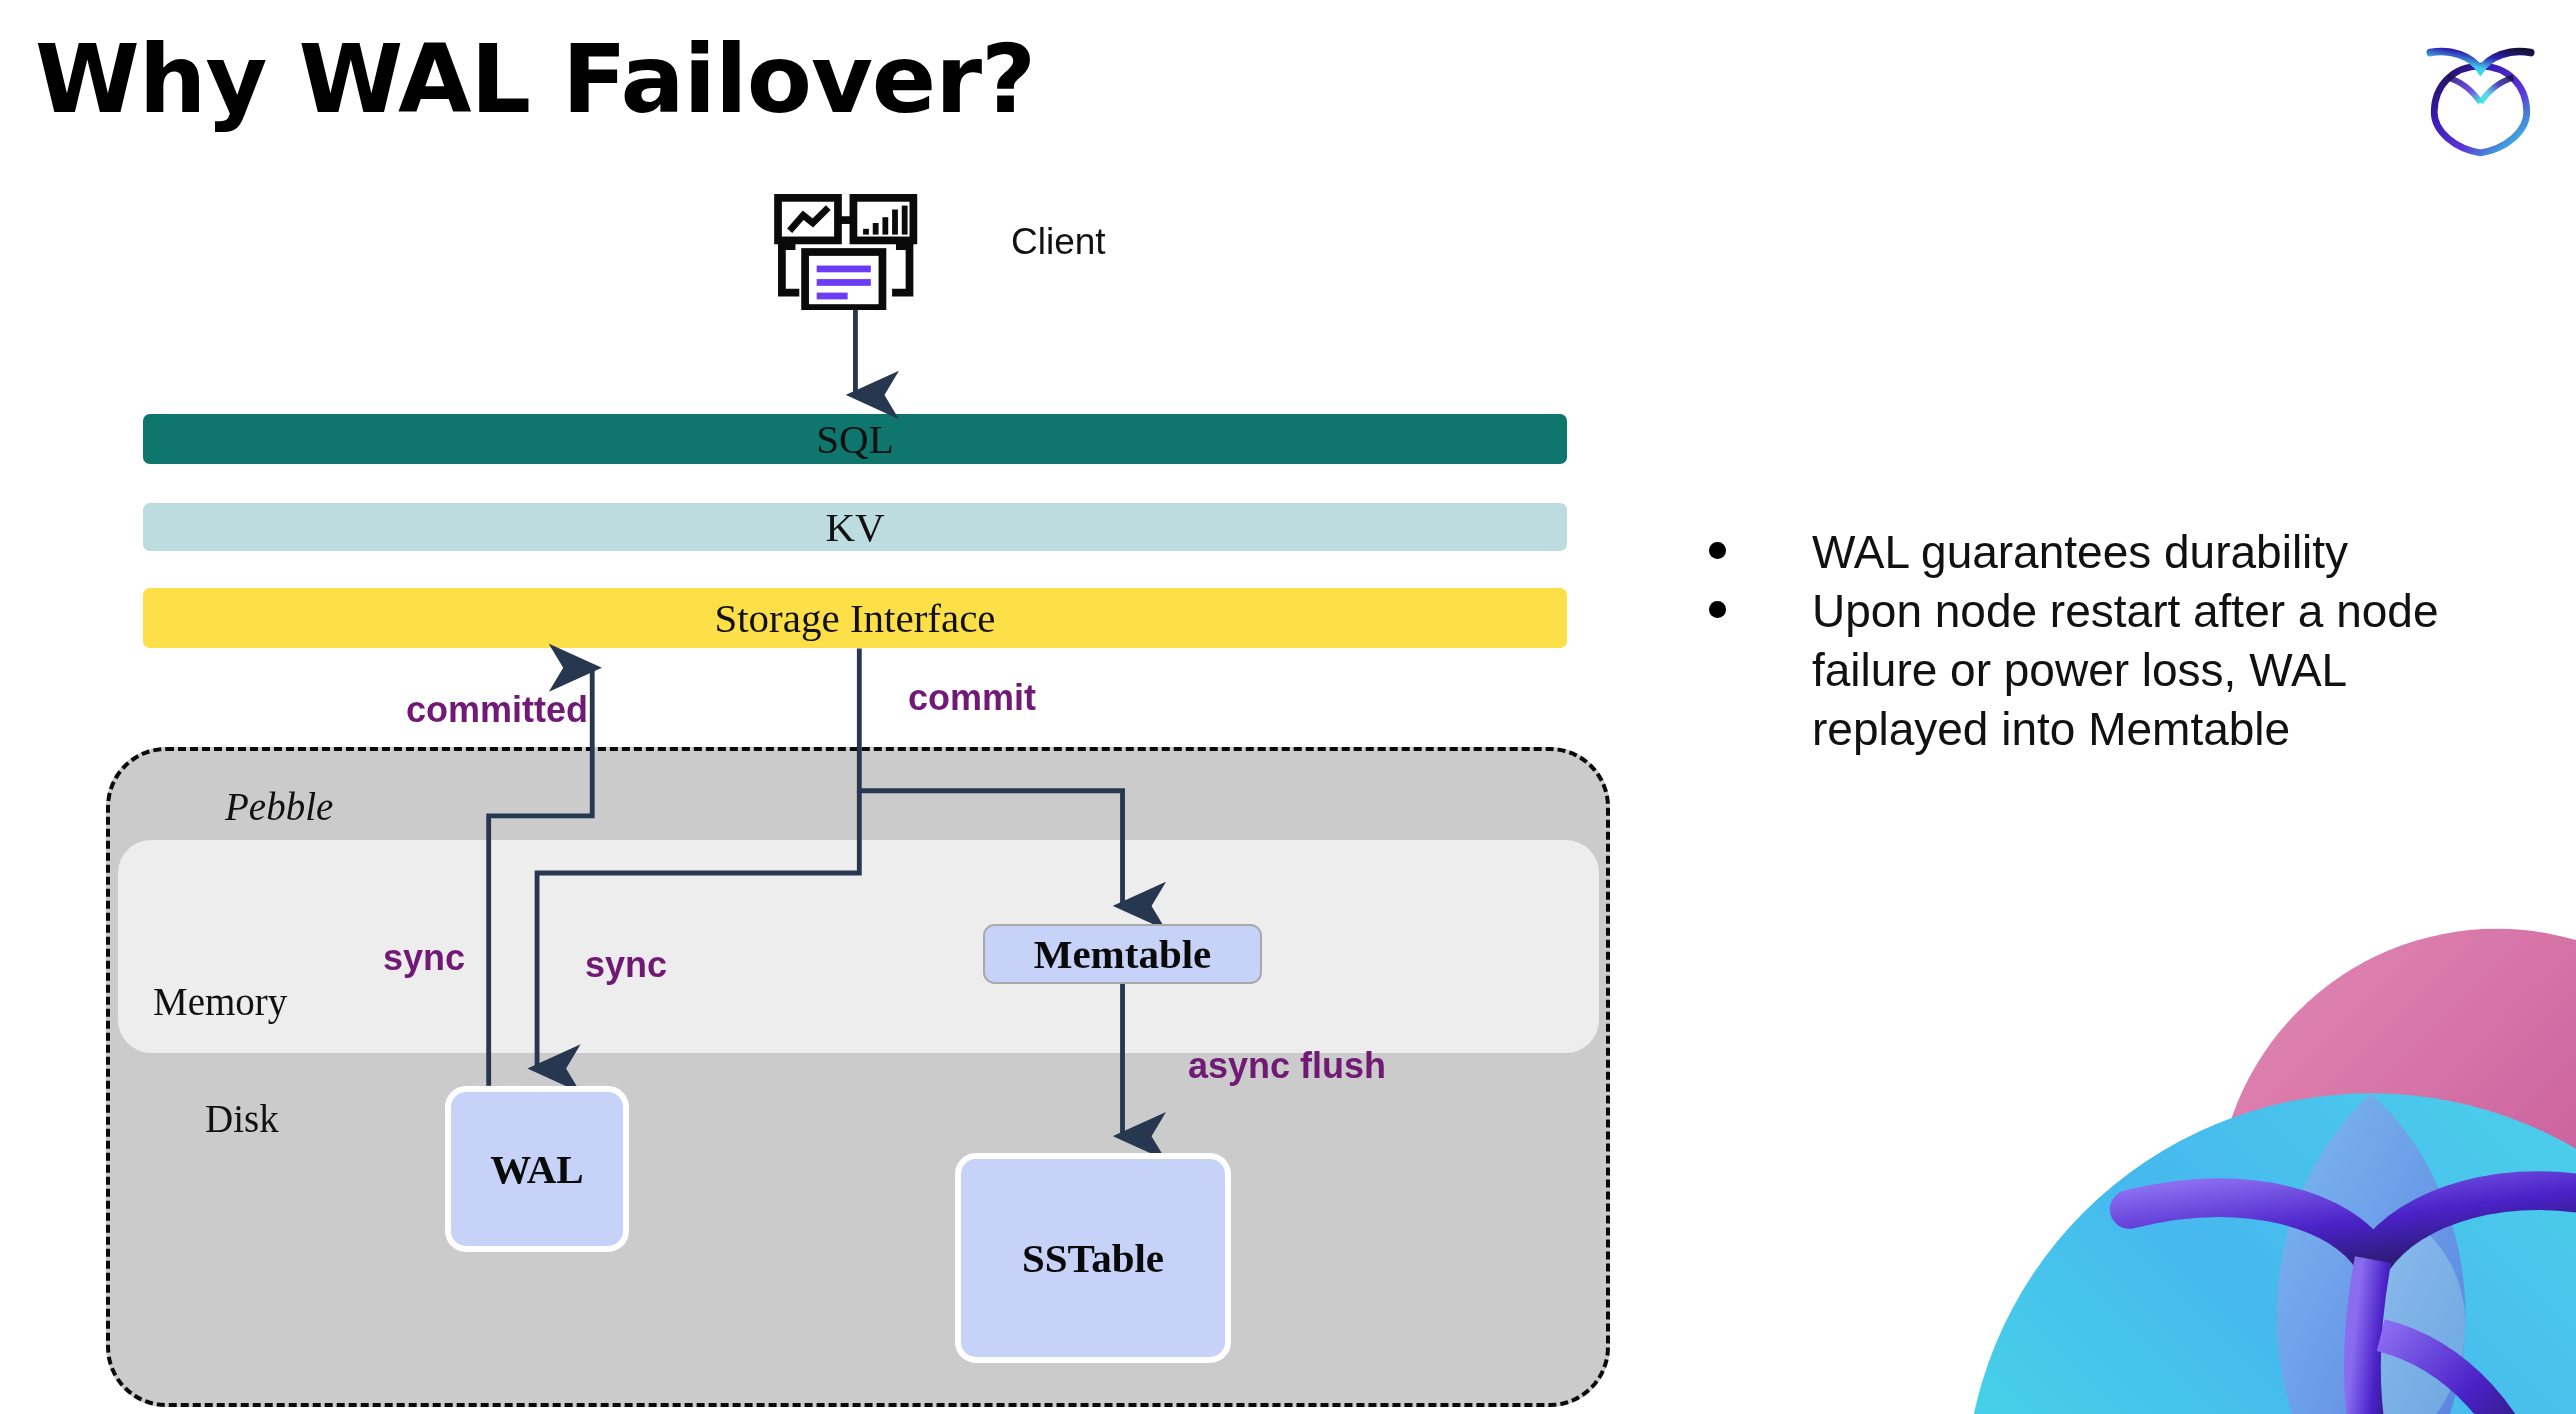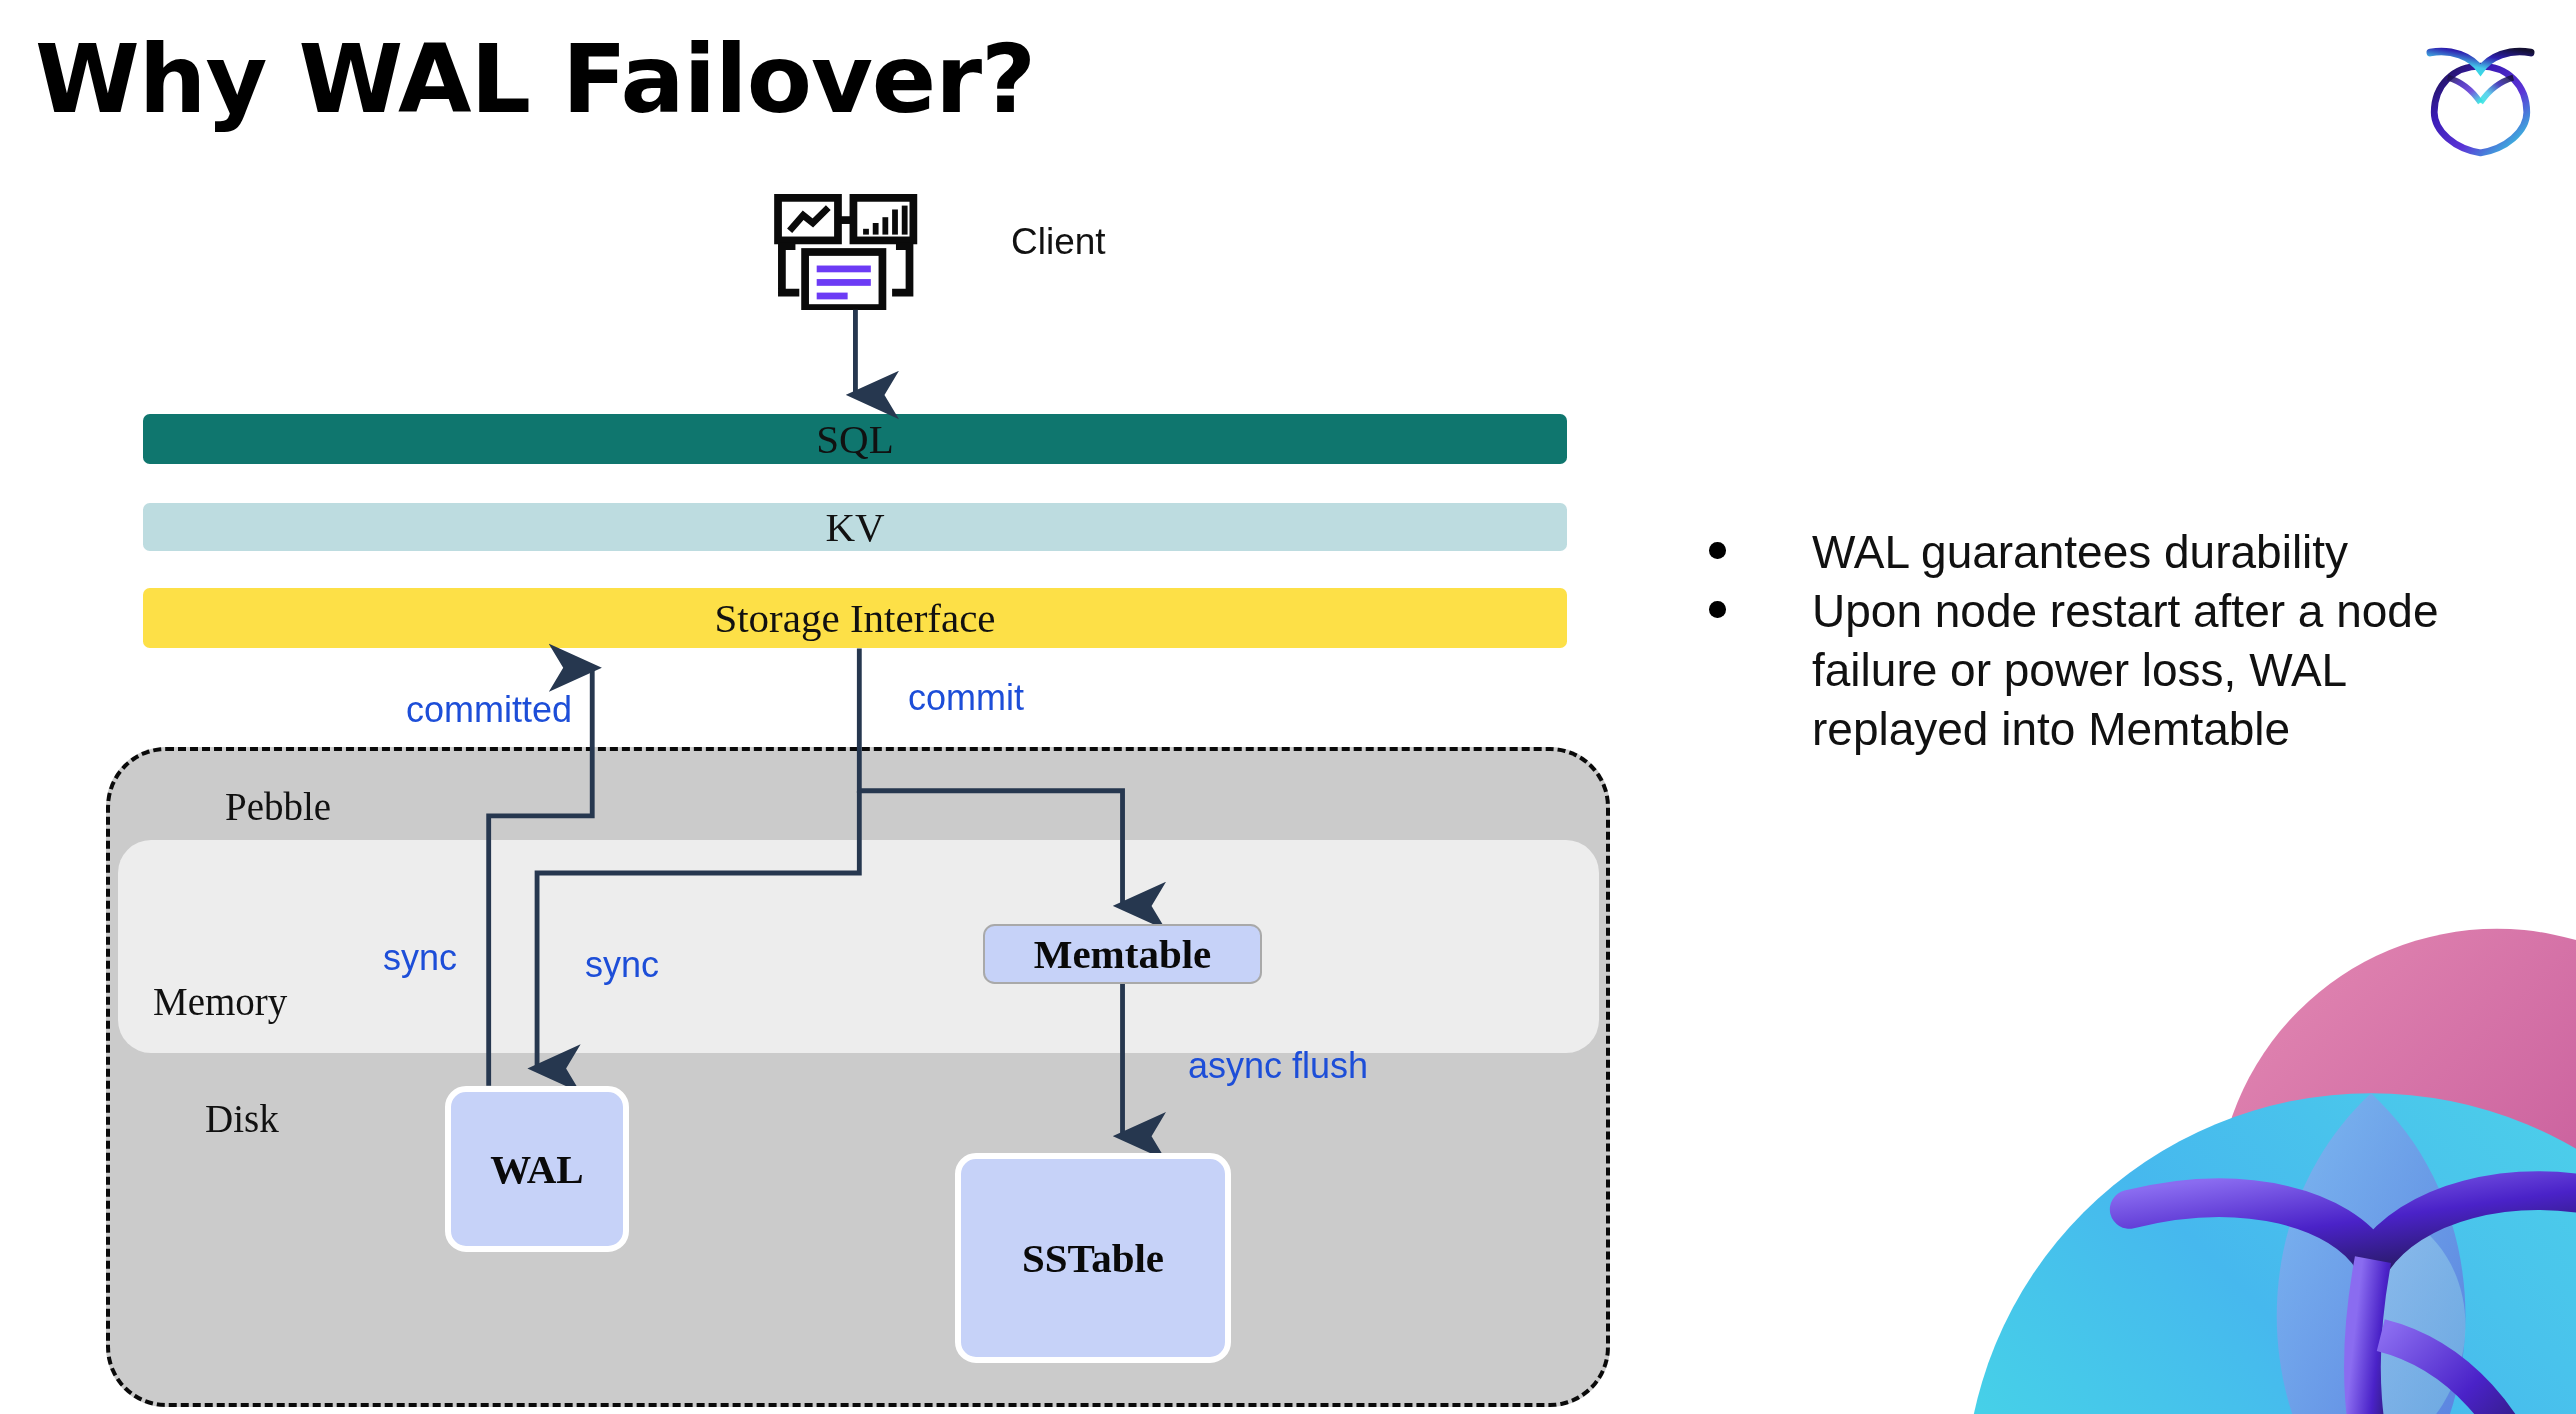--- a/index.html
+++ b/index.html
@@ -83,20 +83,21 @@
     background: #CBCBCB;
     border: 4.8px dashed #0A0A0A;
     border-radius: 60px;
   }
   #pebble-label {
     position: absolute;
     left: 225px; top: 784px;
     font-family: "Liberation Serif", serif;
     font-size: 39px;
     color: #111111;
+    font-style: italic;
   }
   #memory-box {
     position: absolute;
     left: 118px; top: 840px;
     width: 1481px; height: 213px;
     background: #EDEDED;
     border-radius: 33px;
   }
   #memory-label {
     position: absolute;
@@ -140,22 +141,23 @@
   #node-sstable {
     left: 955px; top: 1153px;
     width: 276px; height: 210px;
     border: 6.8px solid #ffffff;
   }
 
   
   .edge-label {
     position: absolute;
     font-size: 36px;
-    color: #1d4ed8;
+    color: #701a75;
     white-space: nowrap;
+    font-weight: bold;
   }
   #lbl-committed  { left: 406px;  top: 689px;  }
   #lbl-commit     { left: 908px;  top: 677px;  }
   #lbl-sync-a     { left: 383px;  top: 937px;  }
   #lbl-sync-b     { left: 585px;  top: 944px;  }
   #lbl-asyncflush { left: 1188px; top: 1045px; }
 
   
   #arrows {
     position: absolute;

